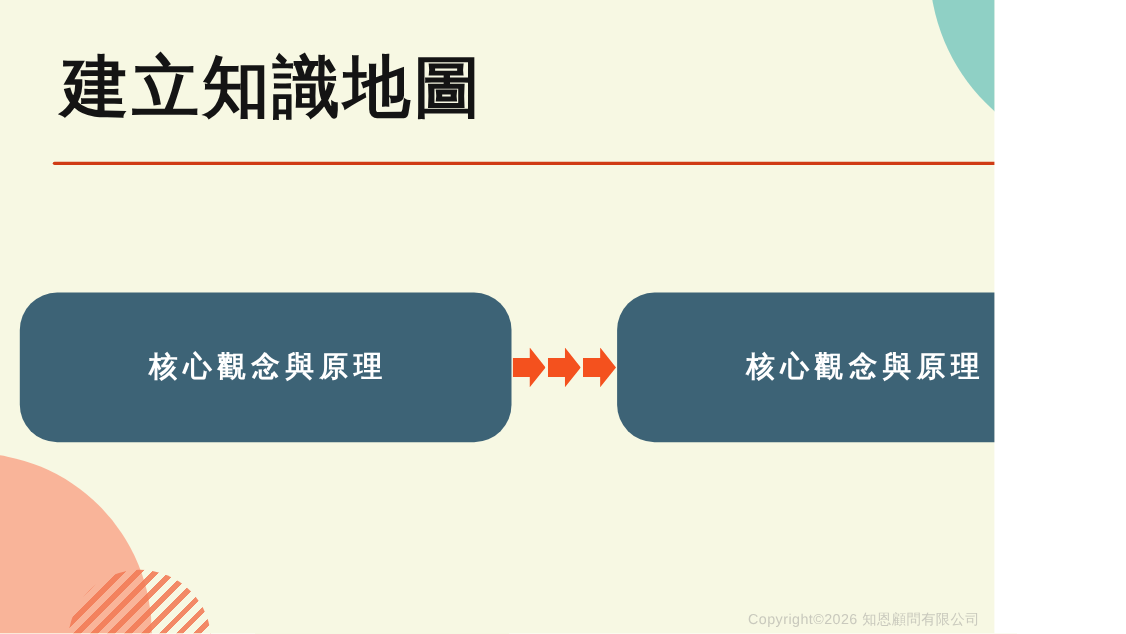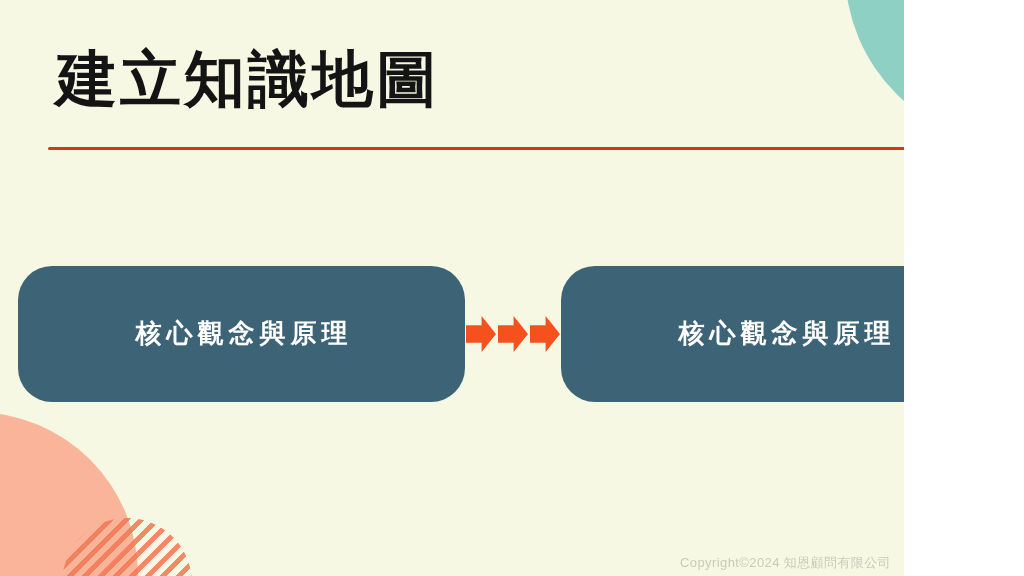--- a/index.html
+++ b/index.html
@@ -103,15 +103,15 @@
 
 
     <div class="flow-arrow"></div>
 
     <div class="step">
       <span class="step-label chars-7">核心觀念與原理</span>
     </div>
 
   </div>
 
-  <div class="copyright">Copyright©2024 知恩顧問有限公司</div>
+  <div class="copyright">Copyright©2026 知恩顧問有限公司</div>
 
 </div>
 
 </body></html>

